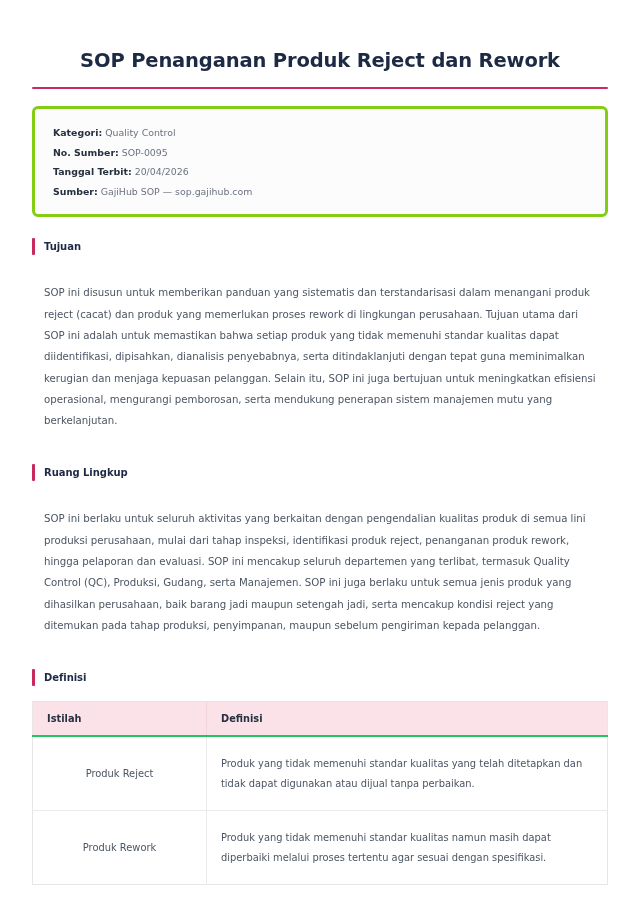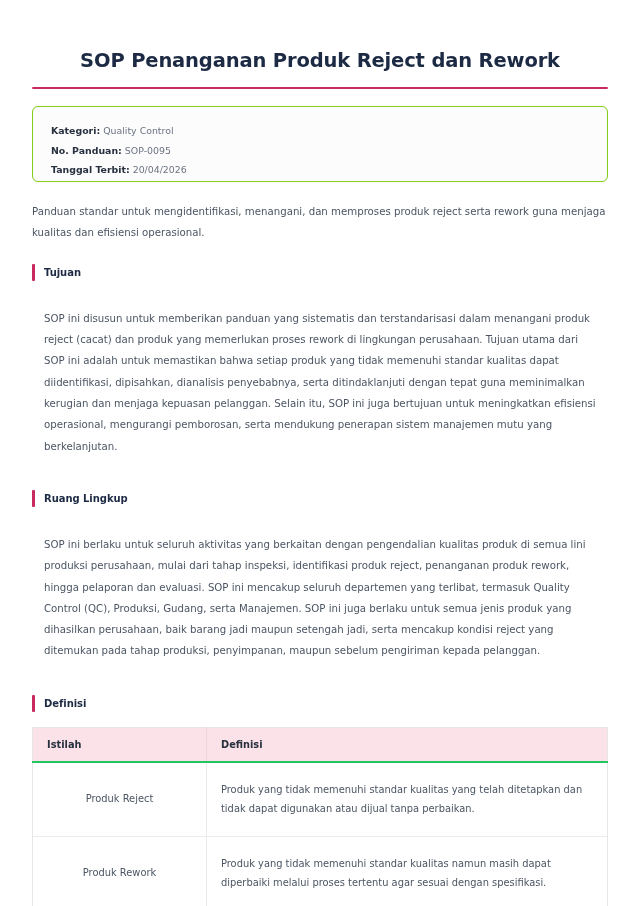--- a/index.html
+++ b/index.html
@@ -39,24 +39,24 @@
   .title-rule {
     margin-top: 14px;
     height: 2px;
     background: #c92a5e;
     border-radius: 1px;
   }
 
   
   .meta-card {
     margin-top: 17px;
-    border: 1px solid #84cc16;
+    border: 3px solid #84cc16;
     border-radius: 6px;
     background: #fcfcfd;
-    padding: 14px 18px 1px 18px;
+    padding: 14px 18px 13px 18px;
   }
   .meta-row {
     font-size: 9.4px;
     line-height: 19.5px;
     color: #6b7280;
     white-space: nowrap;
   }
   .meta-row .k {
     font-weight: bold;
     color: #27303f;
@@ -142,30 +142,33 @@
 
   <h1 class="doc-title">SOP Penanganan Produk Reject dan Rework</h1>
   <div class="title-rule"></div>
 
   <div class="meta-card">
     <div class="meta-row">
       <span class="k">Kategori:</span>
       <span>Quality Control</span>
     </div>
     <div class="meta-row">
-      <span class="k">No. Panduan:</span>
+      <span class="k">No. Sumber:</span>
       <span>SOP-0095</span>
     </div>
     <div class="meta-row">
       <span class="k">Tanggal Terbit:</span>
       <span>20/04/2026</span>
     </div>
-  </div>
-
-  <p class="intro">Panduan standar untuk mengidentifikasi, menangani, dan memproses produk reject serta rework guna menjaga kualitas dan efisiensi operasional.</p>
+    <div class="meta-row">
+      <span class="k">Sumber:</span>
+      <span>GajiHub SOP — sop.gajihub.com</span>
+    </div>
+  </div>
+
 
   <div class="section">
     <div class="section-head">
       <span class="accent-bar"></span>
       <h2 class="section-title">Tujuan</h2>
     </div>
     <p class="section-body">SOP ini disusun untuk memberikan panduan yang sistematis dan terstandarisasi dalam menangani produk reject (cacat) dan produk yang memerlukan proses rework di lingkungan perusahaan. Tujuan utama dari SOP ini adalah untuk memastikan bahwa setiap produk yang tidak memenuhi standar kualitas dapat diidentifikasi, dipisahkan, dianalisis penyebabnya, serta ditindaklanjuti dengan tepat guna meminimalkan kerugian dan menjaga kepuasan pelanggan. Selain itu, SOP ini juga bertujuan untuk meningkatkan efisiensi operasional, mengurangi pemborosan, serta mendukung penerapan sistem manajemen mutu yang berkelanjutan.</p>
   </div>
 
   <div class="section">

